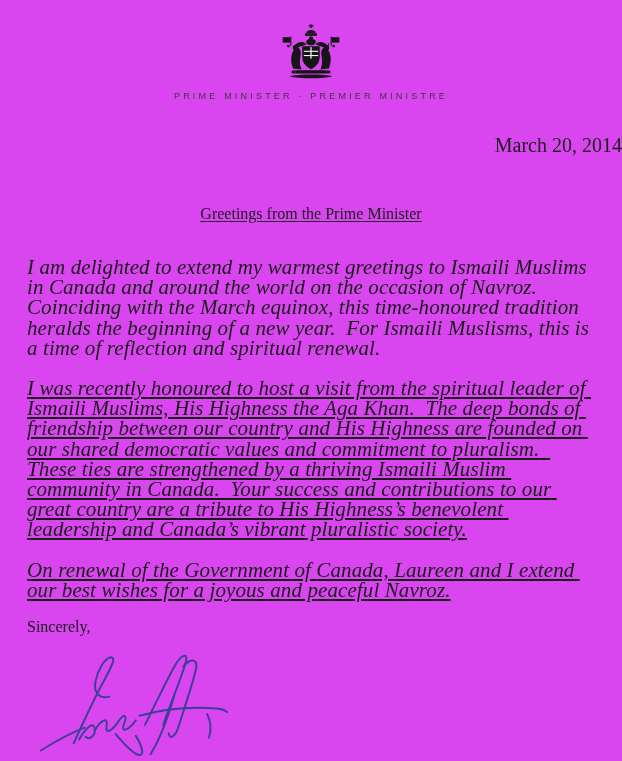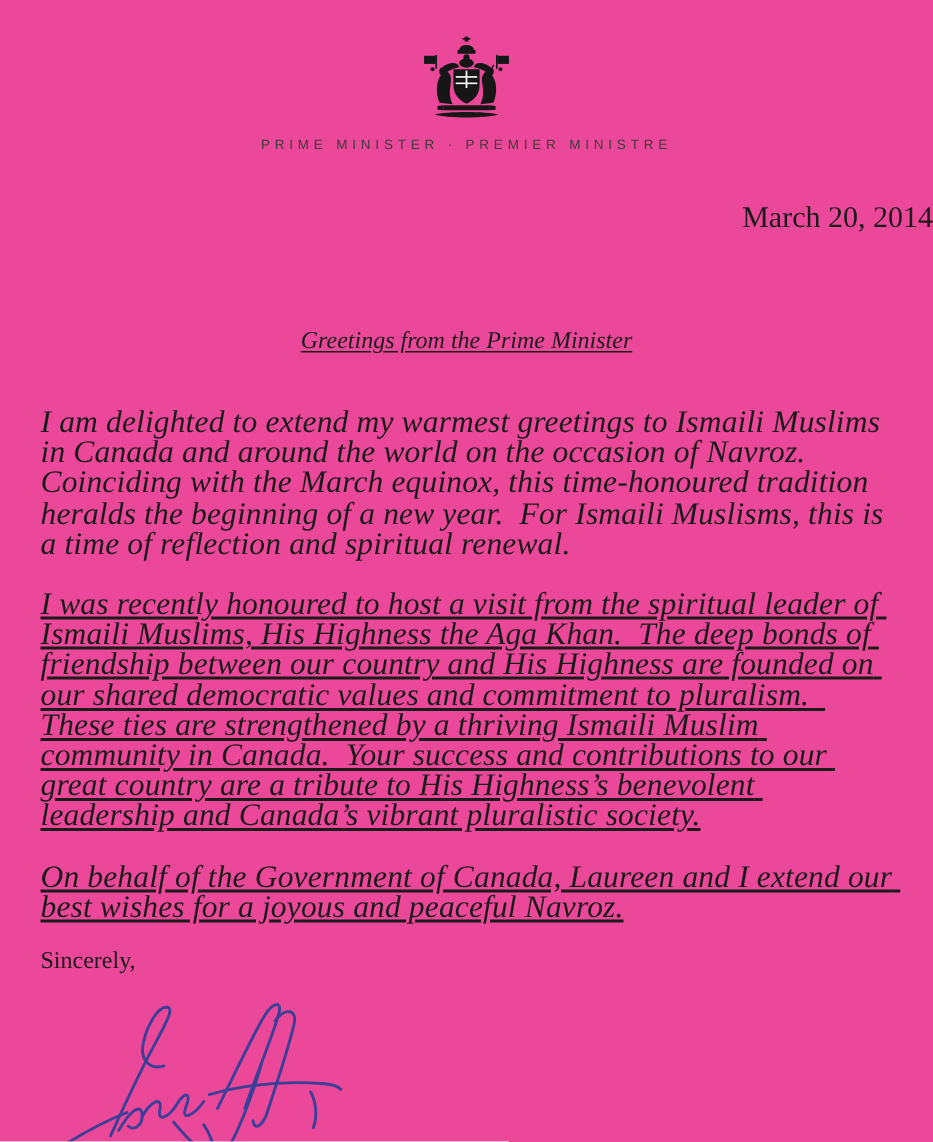--- a/index.html
+++ b/index.html
@@ -1,21 +1,21 @@
 <!DOCTYPE html>
 <html><head>
 <meta charset="utf-8">
 <style>
   html, body { margin: 0; padding: 0; background: #ffffff; }
   .page {
     position: relative;
     width: 622px;
     height: 761px;
     margin: 0 auto;
-    background: #ec4899;
+    background: #d946ef;
     overflow: hidden;
     font-family: "Liberation Serif", "DejaVu Serif", serif;
     color: var(--ink, #1b1b1b);
   }
   .letterhead { text-align: center; }
   .coat-of-arms {
     display: block;
     margin: 24px auto 0 auto;
     width: 62px;
     height: 57px;
@@ -31,23 +31,22 @@
     text-align: center;
     white-space: nowrap;
   }
   .date {
     margin: 34px 0 0 27px;
     font-size: 20px;
     line-height: 20px;
     text-align: right;
   }
   .title {
-    margin-top: 63px;
+    margin-top: 49px;
     text-align: center;
-    font-style: italic;
     font-size: 16px;
     line-height: 20px;
     text-decoration: underline;
     text-underline-offset: 2px;
   }
   .body-par {
     margin: 33px 24px 0 27px;
     font-style: italic;
     font-size: 21px;
     line-height: 20.2px;
@@ -119,21 +118,21 @@
     </svg>
     <div class="org-line">PRIME MINISTER · PREMIER MINISTRE</div>
   </header>
 
   <div class="date">March 20, 2014</div>
 
   <div class="title">Greetings from the Prime Minister</div>
 
   <p class="body-par">I am delighted to extend my warmest greetings to Ismaili Muslims in Canada and around the world on the occasion of Navroz.  Coinciding with the March equinox, this time-honoured tradition heralds the beginning of a new year.  For Ismaili Muslisms, this is a time of reflection and spiritual renewal.</p>
   <p class="body-par">I was recently honoured to host a visit from the spiritual leader of Ismaili Muslims, His Highness the Aga Khan.  The deep bonds of friendship between our country and His Highness are founded on our shared democratic values and commitment to pluralism.  These ties are strengthened by a thriving Ismaili Muslim community in Canada.  Your success and contributions to our great country are a tribute to His Highness’s benevolent leadership and Canada’s vibrant pluralistic society.</p>
-  <p class="body-par">On behalf of the Government of Canada, Laureen and I extend our best wishes for a joyous and peaceful Navroz.</p>
+  <p class="body-par">On renewal of the Government of Canada, Laureen and I extend our best wishes for a joyous and peaceful Navroz.</p>
 
   <div class="closing">Sincerely,</div>
 
   <svg class="signature" viewBox="0 0 212 116" xmlns="http://www.w3.org/2000/svg" fill="none" stroke="currentColor" stroke-width="2.1" stroke-linecap="round">
     <path d="M40,102 C50,80 64,50 74,32 C80,20 87,9 81,8 C74,8 66,23 64,34 C61,47 69,54 79,51"></path>
     <path d="M4,110 C20,100 34,92 52,85"></path>
     <path d="M46,98 C54,84 62,78 63,86 C64,94 57,99 53,95"></path>
     <path d="M63,88 C70,76 78,73 76,83 C74,93 83,88 89,78 C95,69 99,71 95,81 C91,92 101,87 108,77"></path>
     <path d="M86,92 C96,104 106,114 112,115 C118,115 114,103 108,94"></path>
     <path d="M118,82 C130,58 143,30 152,15 C158,5 165,3 163,12 C159,28 146,58 138,82"></path>

